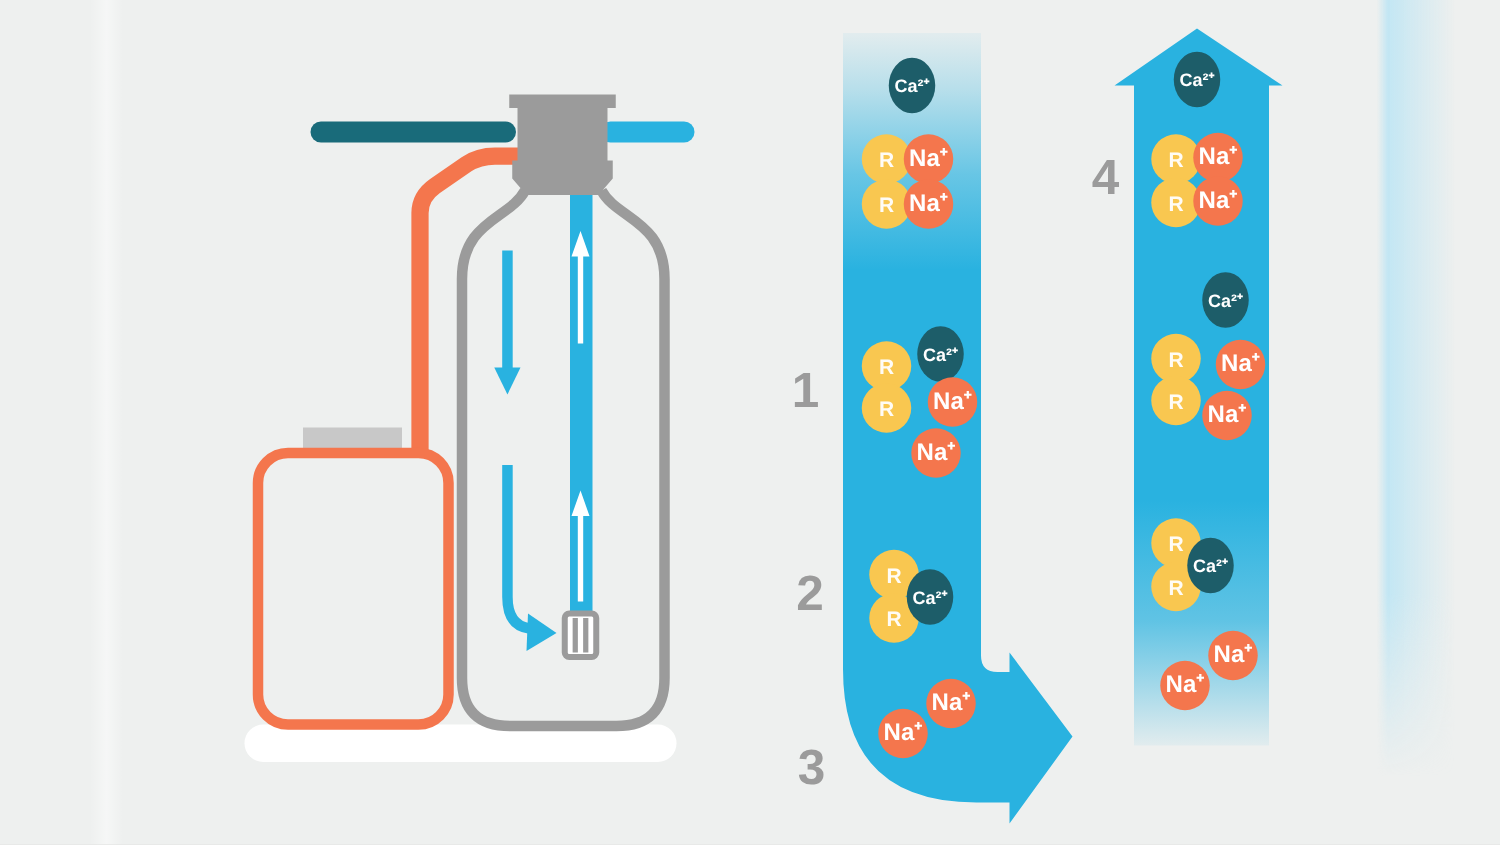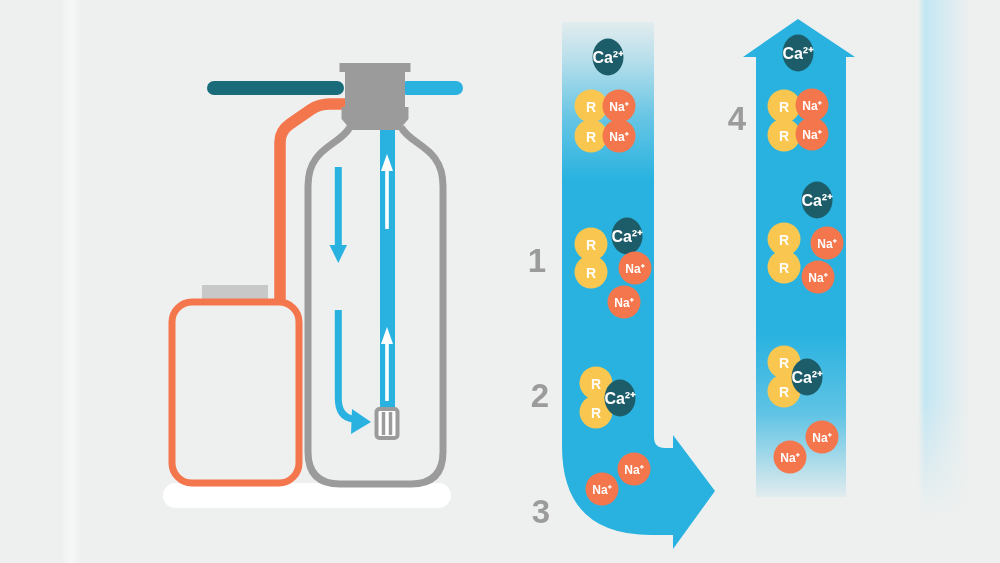--- a/index.html
+++ b/index.html
@@ -46,22 +46,22 @@
     position:absolute; transform:translate(-50%,-50%);
     font-size:33px; font-weight:700; color:var(--gray,#9b9b9b); line-height:1;
   }
   
   .ion{
     position:absolute; transform:translate(-50%,-50%);
     border-radius:50%; display:flex; align-items:center; justify-content:center;
     font-weight:700; color:#fff; line-height:1; white-space:nowrap;
   }
   .ion-r {width:33px;height:33px;background:var(--yellow,#f9c750); font-size:14px; color:rgba(255,255,255,.95);}
-  .ion-na{width:33px;height:33px;background:var(--orange,#f4764d); font-size:12px;}
-  .ion-ca{width:31px;height:37px;background:var(--ca,#1d5d69); font-size:16px;}
+  .ion-na{width:33px;height:33px;background:var(--orange,#f4764d); font-size:16px;}
+  .ion-ca{width:31px;height:37px;background:var(--ca,#1d5d69); font-size:12px;}
 </style>
 </head>
 <body>
 
 <div class="canvas">
 
   <div class="band-left"></div>
   <div class="band-right"></div>
 
   <svg class="art" width="1000" height="563" viewBox="0 0 1000 563">

